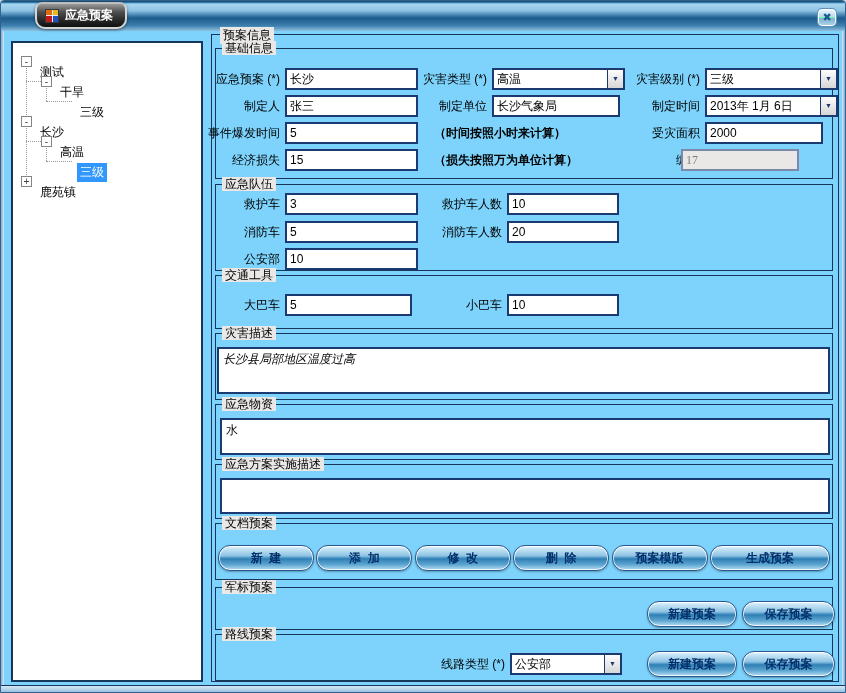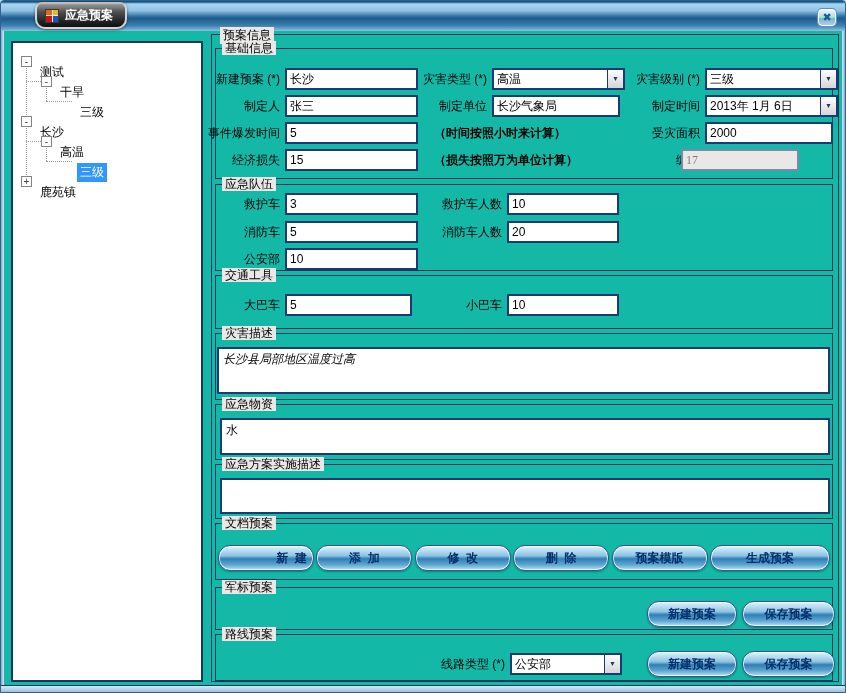--- a/index.html
+++ b/index.html
@@ -1,17 +1,17 @@
 <!DOCTYPE html>
 <html><head>
 <meta charset="utf-8">
 <style>
   html,body{margin:0;padding:0;background:#cfd6de;}
   *{box-sizing:border-box;font-family:"Liberation Sans","DejaVu Sans",sans-serif;}
-  .window{position:relative;width:846px;height:693px;background:#14b8a6;
+  .window{position:relative;width:846px;height:693px;background:#7dd3fc;
           border:1px solid #33618f;border-radius:4px 4px 0 0;overflow:hidden;}
   
   .titlebar{position:absolute;top:0;left:0;right:0;height:30px;
     background:linear-gradient(180deg,#123a55 0%,#2e7eb0 5%,#a9d6ef 10%,#8fc3e4 32%,#2d6f9e 52%,#1d5c8c 58%,#3d7fae 82%,#8fc0de 100%);}
   .app-tab{position:absolute;left:34px;top:1px;height:27px;padding:0 12px 0 8px;
     display:flex;align-items:center;gap:6px;
     background:linear-gradient(180deg,#9a9a9a 0%,#4f4f4f 35%,#232323 75%,#101010 100%);
     border:2px solid #d4d4d4;border-top-color:#bdbdbd;border-radius:7px 7px 10px 10px;
     box-shadow:0 1px 3px rgba(0,0,0,.5);}
   .app-tab .tab-title{color:#ffffff;font-size:12px;font-weight:bold;white-space:pre;}
@@ -123,21 +123,21 @@
       <span class="tgl">+</span>
       <span class="tree-label">鹿苑镇</span>
     </div>
   </div>
 
   <div class="main-group">
     <span class="gtitle">预案信息</span>
 
     <div class="gbox" style="left:3px;right:5px;top:13px;height:131px;">
       <span class="gtitle">基础信息</span>
-      <span class="lbl" style="right:552px;top:19px;">新建预案 (*)</span>
+      <span class="lbl" style="right:552px;top:19px;">应急预案 (*)</span>
       <input class="tbx" style="left: 69px; top: 19px; width: 133px;" value="长沙">
       <span class="lbl" style="right:345px;top:19px;">灾害类型 (*)</span>
       <div class="combo" style="left:276px;top:19px;width:133px;">
         <span class="cval">高温</span>
         <span class="carrow">▼</span>
       </div>
       <span class="lbl" style="right:132px;top:19px;">灾害级别 (*)</span>
       <div class="combo" style="left:489px;top:19px;width:133px;">
         <span class="cval">三级</span>
         <span class="carrow">▼</span>
@@ -150,21 +150,21 @@
       <span class="lbl" style="right:132px;top:46px;">制定时间</span>
       <div class="combo" style="left:489px;top:46px;width:133px;">
         <span class="cval">2013年 1月 6日</span>
         <span class="carrow">▼</span>
       </div>
 
       <span class="lbl" style="right:552px;top:73px;">事件爆发时间</span>
       <input class="tbx" style="left: 69px; top: 73px; width: 133px;" value="5">
       <span class="note" style="left:218px;top:73px;">（时间按照小时来计算）</span>
       <span class="lbl" style="right:132px;top:73px;">受灾面积</span>
-      <input class="tbx" style="left: 489px; top: 73px; width: 128px;" value="2000">
+      <input class="tbx" style="left: 489px; top: 73px; width: 118px;" value="2000">
 
       <span class="lbl" style="right:552px;top:100px;">经济损失</span>
       <input class="tbx" style="left: 69px; top: 100px; width: 133px;" value="15">
       <span class="note" style="left:218px;top:100px;">（损失按照万为单位计算）</span>
       <span class="lbl" style="right:132px;top:100px;">编号</span>
       <input class="tbx" style="left: 465px; top: 100px; width: 118px; font-family: Liberation Serif, serif;" disabled="" value="17">
     </div>
 
     <div class="gbox" style="left:3px;right:5px;top:149px;height:87px;">
       <span class="gtitle">应急队伍</span>
@@ -201,21 +201,21 @@
     </div>
 
     <div class="gbox" style="left:3px;right:5px;top:429px;height:55px;">
       <span class="gtitle">应急方案实施描述</span>
       <textarea class="tarea" style="left: 4px; right: 2px; top: 13px; height: 36px;"></textarea>
     </div>
 
     <div class="gbox" style="left:3px;right:5px;top:488px;height:57px;">
       <span class="gtitle">文档预案</span>
       <div class="btn-row" style="left:2px;right:2px;top:21px;">
-        <button class="btn" style="width:96px;text-align:right;">新  建</button>
+        <button class="btn" style="width:96px;">新  建</button>
         <button class="btn" style="width:96px;">添  加</button>
         <button class="btn" style="width:96px;">修  改</button>
         <button class="btn" style="width:96px;">删  除</button>
         <button class="btn" style="width:96px;">预案模版</button>
         <button class="btn" style="width:120px;">生成预案</button>
       </div>
     </div>
 
     <div class="gbox" style="left:3px;right:5px;top:552px;height:43px;">
       <span class="gtitle">军标预案</span>

